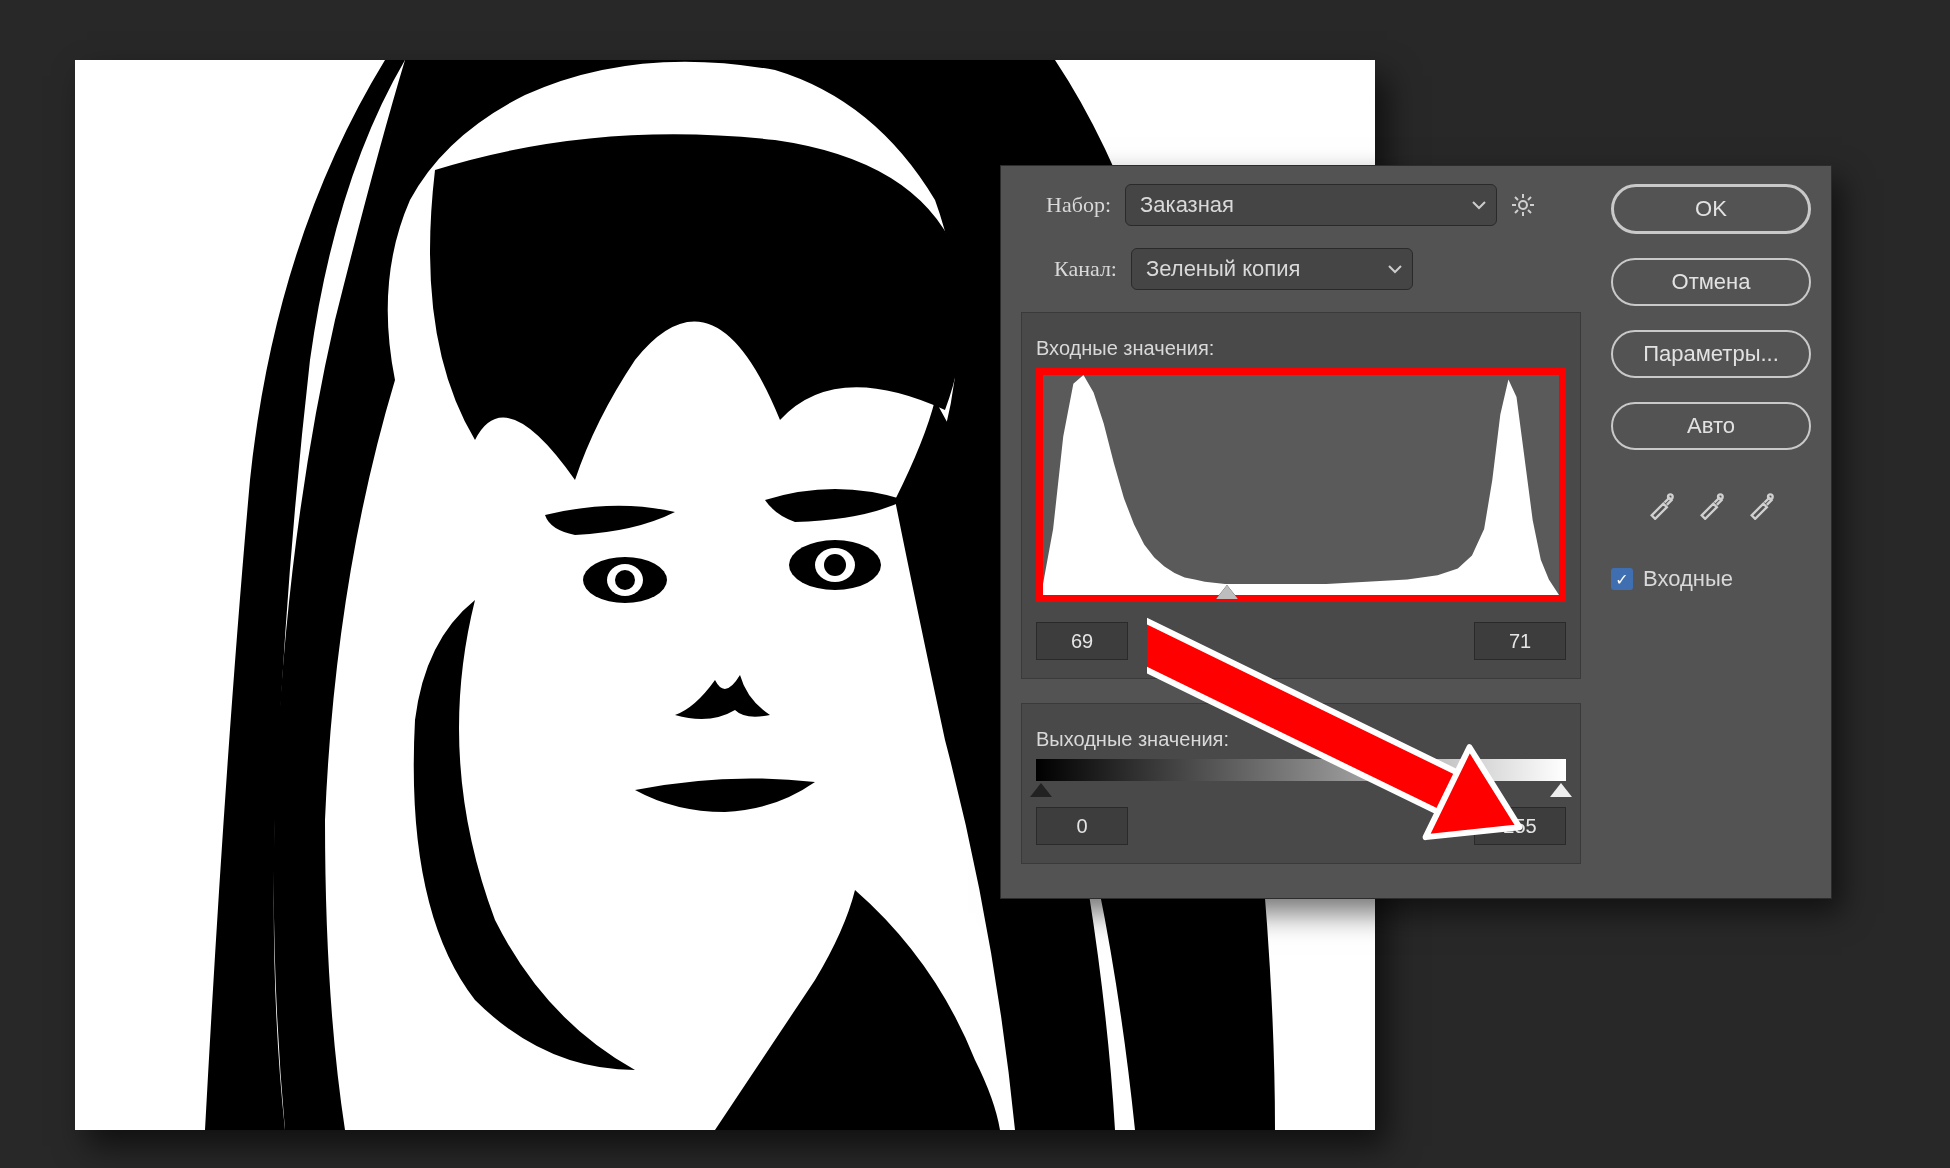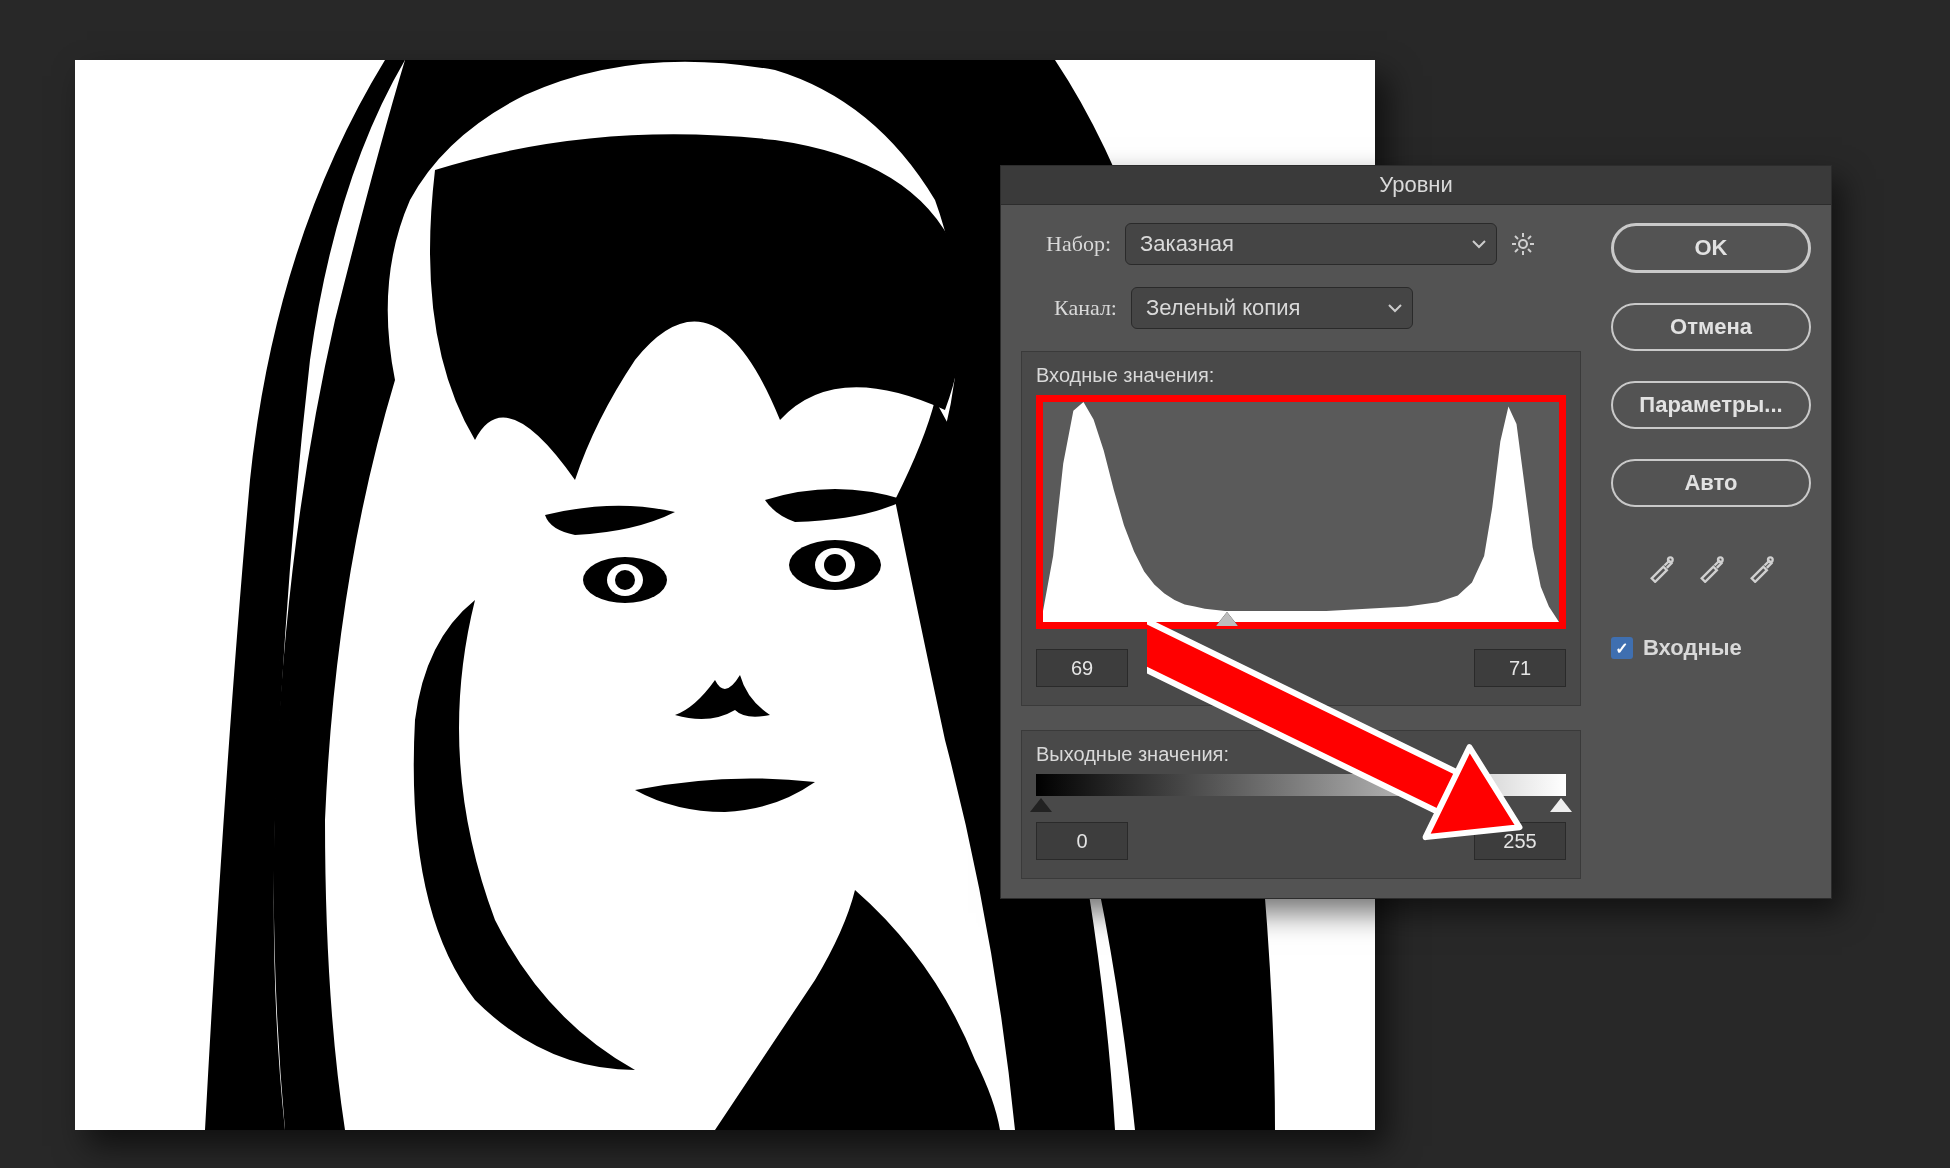--- a/index.html
+++ b/index.html
@@ -9,35 +9,35 @@
   .dialog{position:absolute;left:1000px;top:165px;width:830px;height:732px;background:#535353;border:1px solid #2c2c2c;box-shadow:10px 14px 28px rgba(0,0,0,.55);color:#d9d9d9;font-size:22px;}
   .titlebar{height:38px;line-height:38px;text-align:center;background:#3a3a3a;border-bottom:1px solid #2c2c2c;font-size:22px;}
   .body{position:relative;padding:18px 20px 20px 20px;height:calc(100% - 38px);box-sizing:border-box;}
   .left-col{position:absolute;left:20px;top:18px;width:560px;}
   .row{display:flex;align-items:center;gap:14px;margin-bottom:22px;}
   .row .lbl{width:90px;text-align:right;font-family:Liberation Serif, serif;}
   .select{position:relative;flex:0 0 auto;height:40px;background:#454545;border:1px solid #2a2a2a;display:flex;align-items:center;padding:0 36px 0 14px;border-radius:6px;}
   .select .chev{position:absolute;right:10px;top:50%;transform:translateY(-50%);}
   .chev svg{display:block;}
   .gear{width:24px;height:24px;color:#cfcfcf;}
-  .panel{position:relative;background:#494949;border:1px solid #3a3a3a;padding:12px 14px 18px 14px;}
+  .panel{position:relative;background:#494949;border:1px solid #3a3a3a;padding:24px 14px 18px 14px;}
   .panel .caption{font-size:20px;margin-bottom:8px;}
   .hist-wrap{position:relative;border:7px solid #ff0000;padding:0;}
   .hist{display:block;width:100%;height:220px;background:#5a5a5a;}
   .mid-slider{position:absolute;left:50%;transform:translateX(-85px);top:100%;}
   .tri{width:0;height:0;border-left:11px solid transparent;border-right:11px solid transparent;}
   .tri-gray{border-bottom:14px solid #bdbdbd;filter:drop-shadow(0 0 0 #000);position:relative;top:-10px;}
   .num-row{display:flex;justify-content:space-between;margin-top:20px;}
   .numbox{width:90px;height:36px;background:#3d3d3d;border:1px solid #2a2a2a;color:#e5e5e5;text-align:center;line-height:36px;font-size:20px;}
   .out-panel{margin-top:24px;}
   .grad{position:relative;height:22px;background:linear-gradient(to right,#000,#fff);margin-top:6px;}
   .grad .tri-b{position:absolute;left:-6px;bottom:-16px;border-bottom:14px solid #222;}
   .grad .tri-w{position:absolute;right:-6px;bottom:-16px;border-bottom:14px solid #eee;}
   
-  .right-col{position:absolute;right:20px;top:18px;width:200px;display:flex;flex-direction:column;gap:30px;align-items:stretch;font-weight:bold;}
+  .right-col{position:absolute;right:20px;top:18px;width:200px;display:flex;flex-direction:column;gap:24px;align-items:stretch;}
   .btn{height:44px;border:2px solid #c9c9c9;background:transparent;color:#e2e2e2;font-size:22px;border-radius:26px;display:flex;align-items:center;justify-content:center;cursor:pointer;}
   .btn.default{border-width:3px;}
   .eyedrops{display:flex;gap:22px;justify-content:center;margin-top:18px;}
   .drop svg{display:block;width:28px;height:28px;stroke:#d0d0d0;fill:none;stroke-width:2;}
   .chk-row{display:flex;align-items:center;gap:10px;margin-top:22px;}
   .chk{width:22px;height:22px;background:#3f6fb0;border-radius:3px;display:flex;align-items:center;justify-content:center;color:#fff;font-size:16px;}
   
   .arrow{position:absolute;left:1147px;top:610px;pointer-events:none;}
 </style>
 </head>
@@ -71,21 +71,20 @@
 
       <path fill="#000" d="M640 620 Q620 648 600 655 Q635 665 660 650 Q670 660 695 655 Q672 640 665 615 Q650 640 640 620 Z"></path>
 
       <path fill="#000" d="M560 730 Q650 712 740 722 Q700 750 650 752 Q600 752 560 730 Z"></path>
 
       <path fill="#000" d="M400 540 Q360 700 420 860 Q470 960 560 1010 Q470 1010 400 940 Q330 850 340 660 Q350 580 400 540 Z"></path>
     </svg>
   </div>
 
   <div class="dialog">
-    <div class="titlebar">Уровни</div>
     <div class="body">
       <div class="left-col">
 
         <div class="row">
           <div class="lbl">Набор:</div>
           <div class="select" style="width:320px">
             <span>Заказная</span>
             <span class="chev">
               <svg width="14" height="10" viewBox="0 0 14 10">
                   <path d="M1 2 L7 8 L13 2" stroke="#ccc" stroke-width="2" fill="none"></path>

